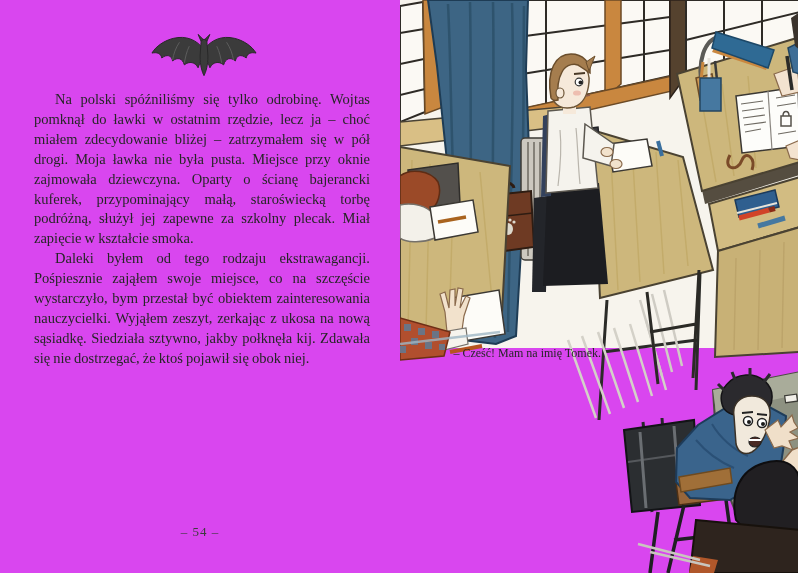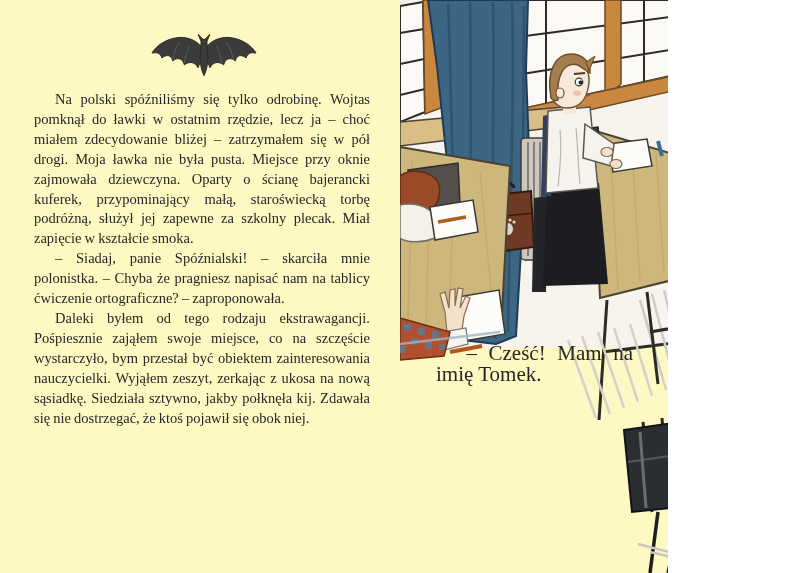--- a/index.html
+++ b/index.html
@@ -1,25 +1,25 @@
 <!DOCTYPE html>
 <html lang="pl"><head>
 <meta charset="utf-8">
 <style>
   html,body{margin:0;padding:0;background:#ffffff;}
-  .spread{position:relative;width:668px;height:573px;background:#fef9c3;overflow:hidden;
+  .spread{position:relative;width:798px;height:573px;background:#d946ef;overflow:hidden;
           font-family:"Liberation Serif", serif;color:#262626;}
   .page{position:absolute;top:0;width:400px;height:573px;}
   .page-left{left:0;}
   .page-right{left:400px;}
   .bat{position:absolute;left:150px;top:30px;width:108px;height:52px;}
   .textblock{position:absolute;text-align:justify;}
   .textblock-left{left:34px;top:90px;width:336px;font-size:14.5px;line-height:19.9px;
                   word-spacing:-0.5px;hyphens:auto;}
-  .textblock-right{left:36px;top:343px;width:197px;font-size:21px;line-height:21.3px;hyphens:auto;}
+  .textblock-right{left:36px;top:343px;width:197px;font-size:12px;line-height:21.3px;hyphens:auto;}
   .para{margin:0;text-indent:1.45em;}
   .pageno{position:absolute;top:524px;left:0;width:400px;text-align:center;
           font-size:13px;color:#3c3c3c;letter-spacing:1px;}
   .illu{position:absolute;left:0;top:0;width:400px;height:573px;display:block;}
 </style>
 </head>
 <body>
 
 <div class="spread">
 
@@ -30,24 +30,24 @@
         <path d="M55,20 C48,9 36,5 24,8 C15,10 6,16 2,23 C7,22 11,23 12,28 C17,24 22,25 23,31 C28,27 33,28 35,35 C40,31 46,32 49,38 C51,32 53,28 55,26 Z"></path>
         <path d="M55,20 C62,9 74,5 86,8 C95,10 104,16 108,23 C103,22 99,23 98,28 C93,24 88,25 87,31 C82,27 77,28 75,35 C70,31 64,32 61,38 C59,32 57,28 55,26 Z"></path>
         <path d="M52,12 C52,8 58,8 58,12 L59,26 C59,36 57,42 55,46 C53,42 51,36 51,26 Z"></path>
         <path d="M52,11 L49,4 L54,9 Z M58,11 L61,4 L56,9 Z"></path>
       </g>
       <path d="M30,12 C26,18 24,24 23,30 M78,12 C82,18 84,24 85,30 M40,16 C37,22 36,28 35,33 M68,16 C71,22 72,28 73,33" stroke="#5d5d5d" stroke-width="1" fill="none"></path>
     </svg>
 
     <div class="textblock textblock-left">
       <p class="para">Na polski spóźniliśmy się tylko odrobinę. Wojtas pomknął do ławki w ostatnim rzędzie, lecz ja – choć miałem zdecydowanie bliżej – zatrzymałem się w pół drogi. Moja ławka nie była pusta. Miejsce przy oknie zajmowała dziewczyna. Oparty o ścianę bajerancki kuferek, przypominający małą, staroświecką torbę podróżną, służył jej zapewne za szkolny plecak. Miał zapięcie w kształcie smoka.</p>
-      <p class="para">– Siadaj, panie Spóźnialski! – skarciła mnie polonistka. – Chyba że pragniesz napisać nam na tablicy ćwiczenie ortograficzne? – zaproponowała.</p>
       <p class="para">Daleki byłem od tego rodzaju ekstrawagancji. Pośpiesznie zająłem swoje miejsce, co na szczęście wystarczyło, bym przestał być obiektem zainteresowania nauczycielki. Wyjąłem zeszyt, zerkając z ukosa na nową sąsiadkę. Siedziała sztywno, jakby połknęła kij. Zdawała się nie dostrzegać, że ktoś pojawił się obok niej.</p>
     </div>
 
+    <div class="pageno">– 54 –</div>
   </section>
 
   <section class="page page-right">
 
     <svg class="illu" viewBox="0 0 400 573">
       <title>Classroom scene: a boy in a white shirt stands at a wooden desk by tall windows with a blue curtain; teacher's desk with lamp and open notebook; a brown satchel by the radiator; pupils at desks, one in a blue jacket turning round and waving</title>
 
       <rect x="0" y="0" width="400" height="348" fill="#f7f4ed"></rect>
 
       <g>

